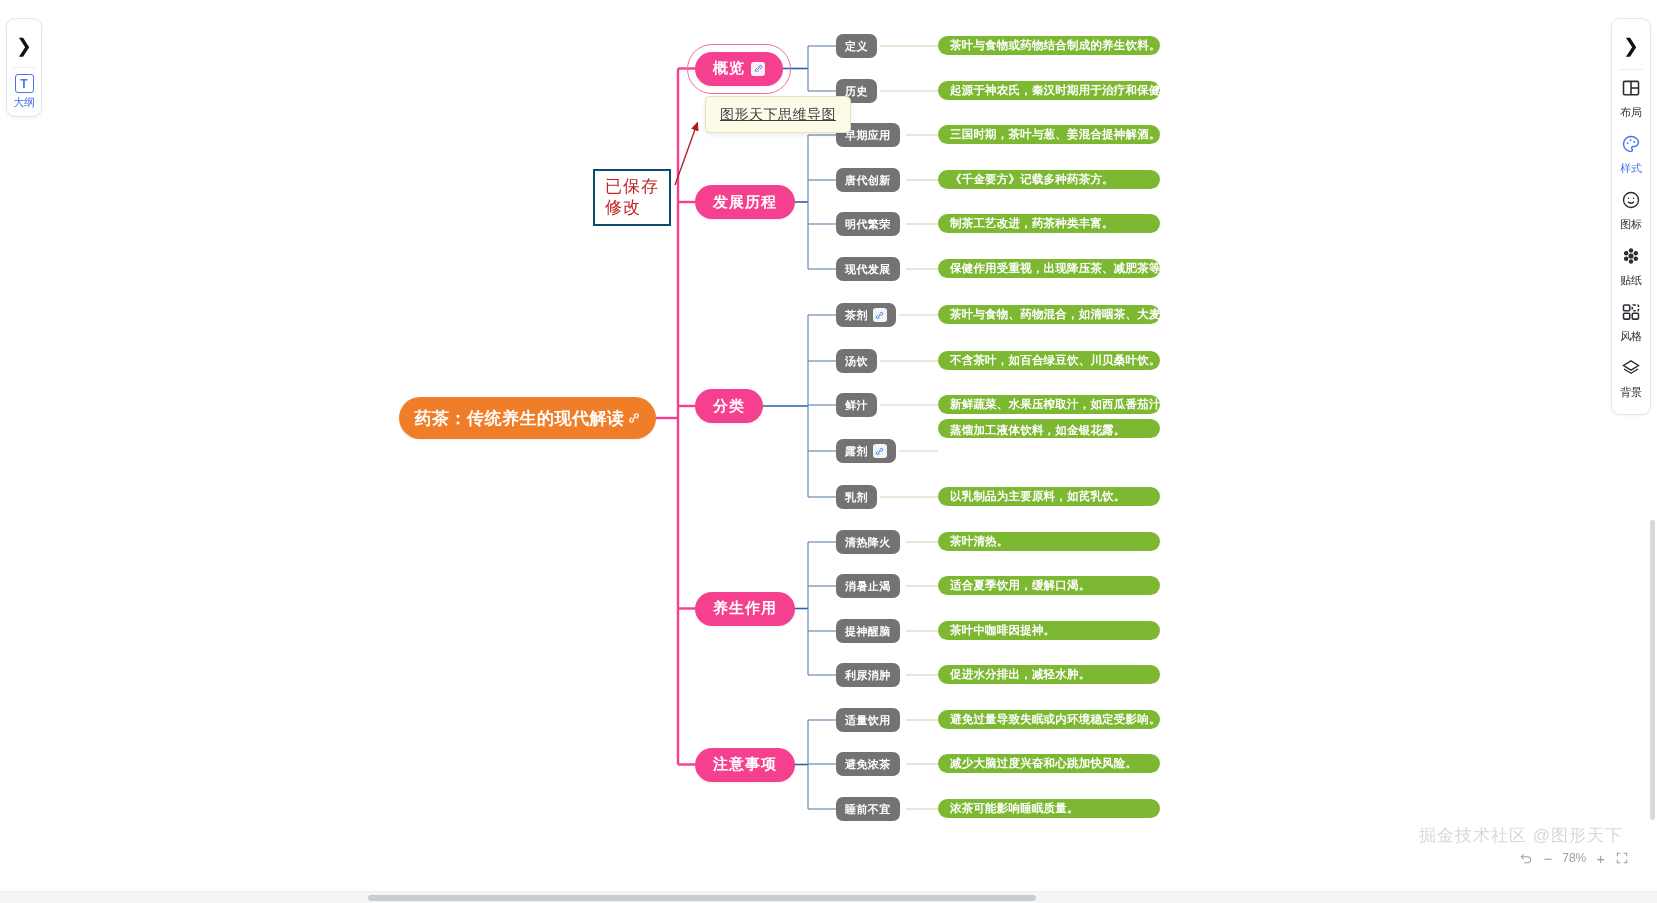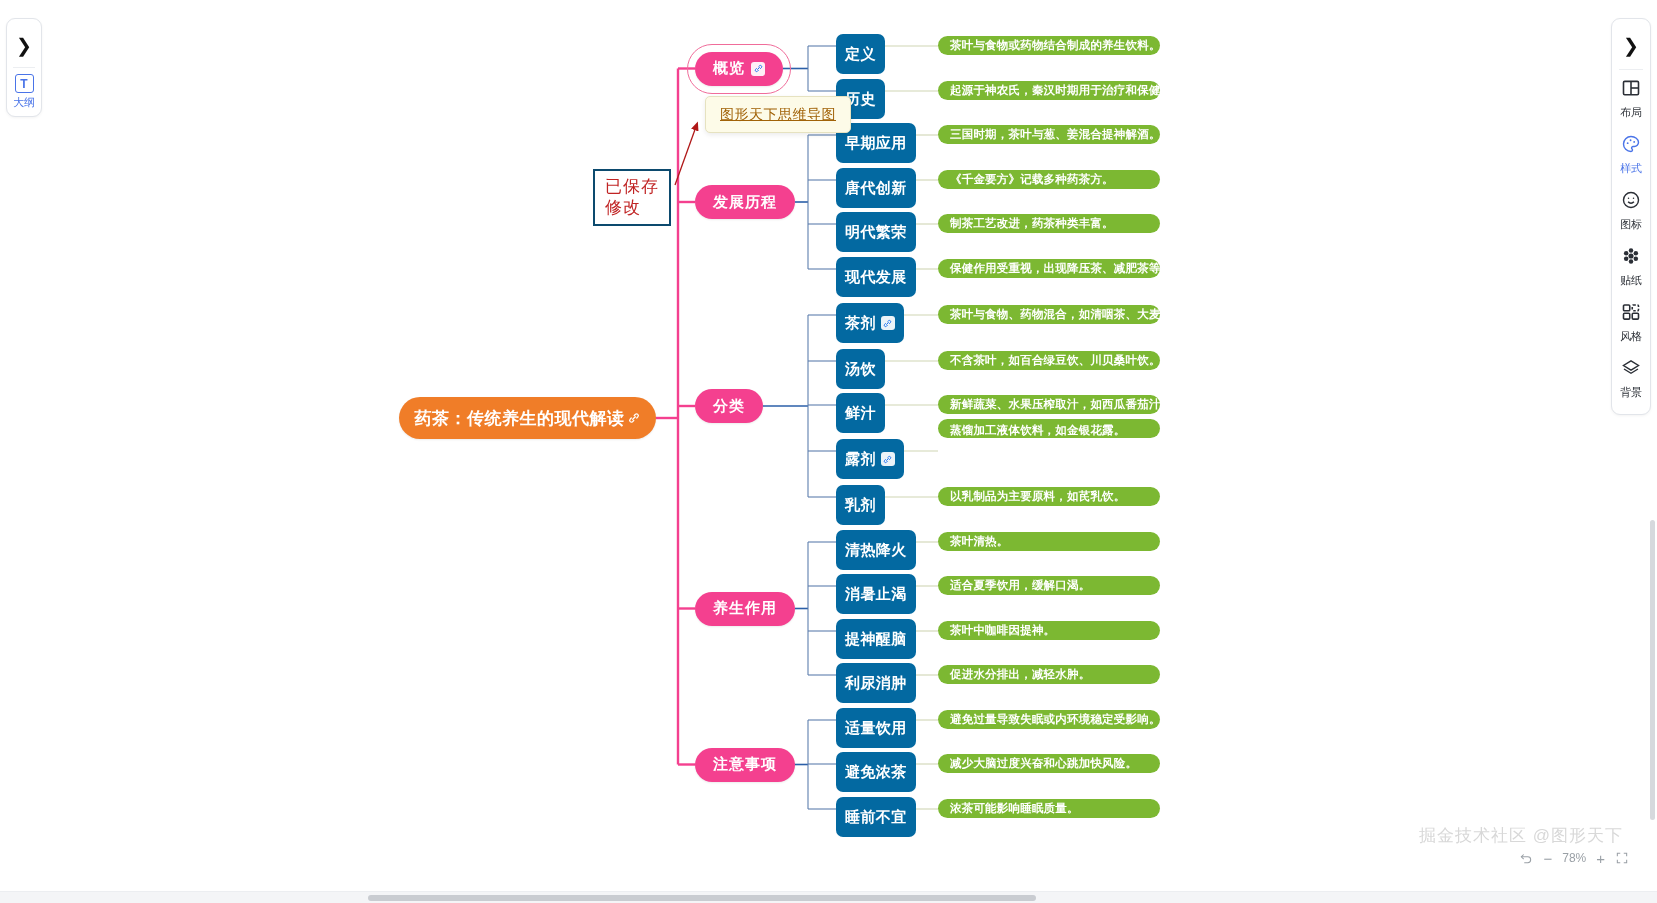--- a/index.html
+++ b/index.html
@@ -69,44 +69,44 @@
   
   .n-l1 {
     background: #f4408f; color: #fff; border-radius: 18px;
     font-size: 15px; font-weight: 700; letter-spacing: 1px;
     height: 34px; padding: 0 18px; gap: 6px;
     box-shadow: 0 1px 2px rgba(0,0,0,.08);
   }
   .n-l1.selected { outline: 1.6px solid #f06c9a; outline-offset: 7px; border-radius: 18px; }
   
   .n-l2 {
-    background: #0369a1; color: #fff; border-radius: 7px;
-    font-size: 15px; font-weight: 700; letter-spacing: .4px;
-    height: 40px; padding: 0 9px; gap: 5px;
+    background: #737373; color: #fff; border-radius: 7px;
+    font-size: 11px; font-weight: 700; letter-spacing: .4px;
+    height: 24px; padding: 0 9px; gap: 5px;
   }
   
   .n-l3 {
     background: #7cb832; color: #fff; border-radius: 12px;
     font-size: 11.5px; font-weight: 600; letter-spacing: .2px;
     height: 19px; padding: 0 12px; justify-content: flex-start;
   }
   .link-ico {
     width: 14px; height: 14px; border-radius: 3px; background: rgba(255,255,255,.92);
     display: inline-flex; align-items: center; justify-content: center; flex: 0 0 auto;
   }
   .link-ico svg { width: 9px; height: 9px; }
   .root-ico { width: 12px; height: 12px; display: inline-flex; align-items: center; }
   .root-ico svg { width: 12px; height: 12px; }
 
   
   .tooltip {
     position: absolute; background: #fdfbe8; border: 1px solid #e6e2c0;
     border-radius: 5px; padding: 8px 14px; box-shadow: 0 2px 5px rgba(0,0,0,.08);
   }
-  .tooltip a { color: #a16207; font-size: 14px; text-decoration: underline; letter-spacing: .5px; }
+  .tooltip a { color: #404040; font-size: 14px; text-decoration: underline; letter-spacing: .5px; }
 
   
   .annot {
     position: absolute; border: 2px solid #0c4a6e; background: #fff;
     padding: 5px 10px; color: #c02424; font-size: 17px; line-height: 1.25;
     letter-spacing: 1px;
   }
 
   
   .statusbar {

